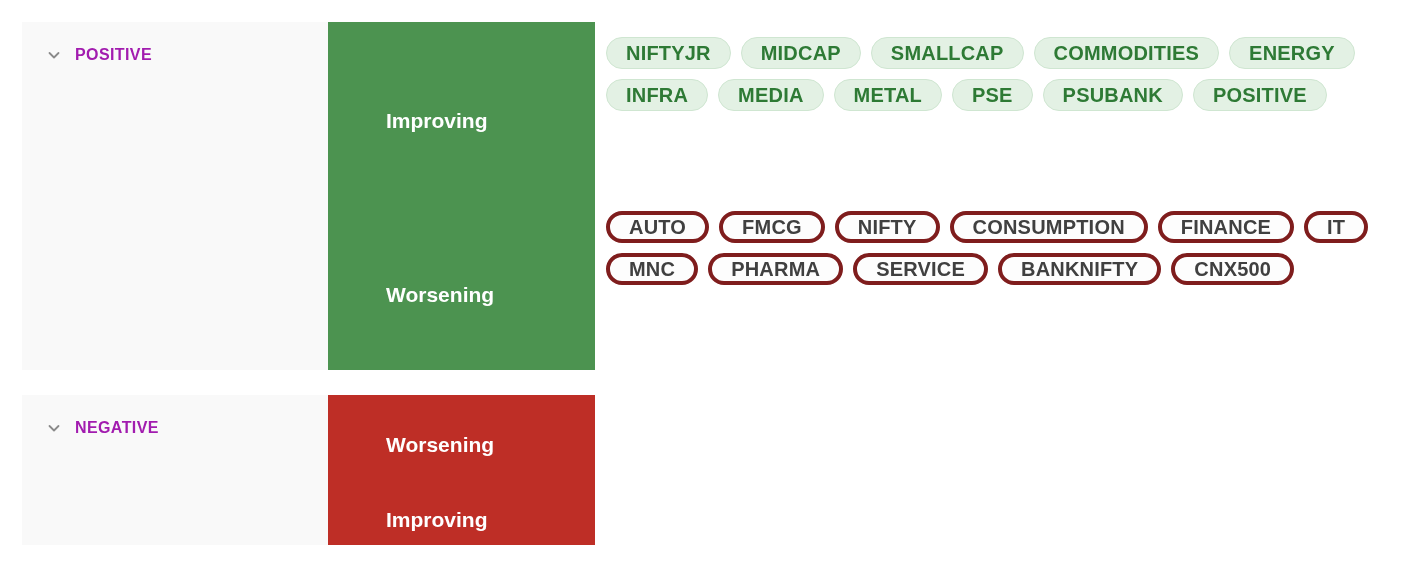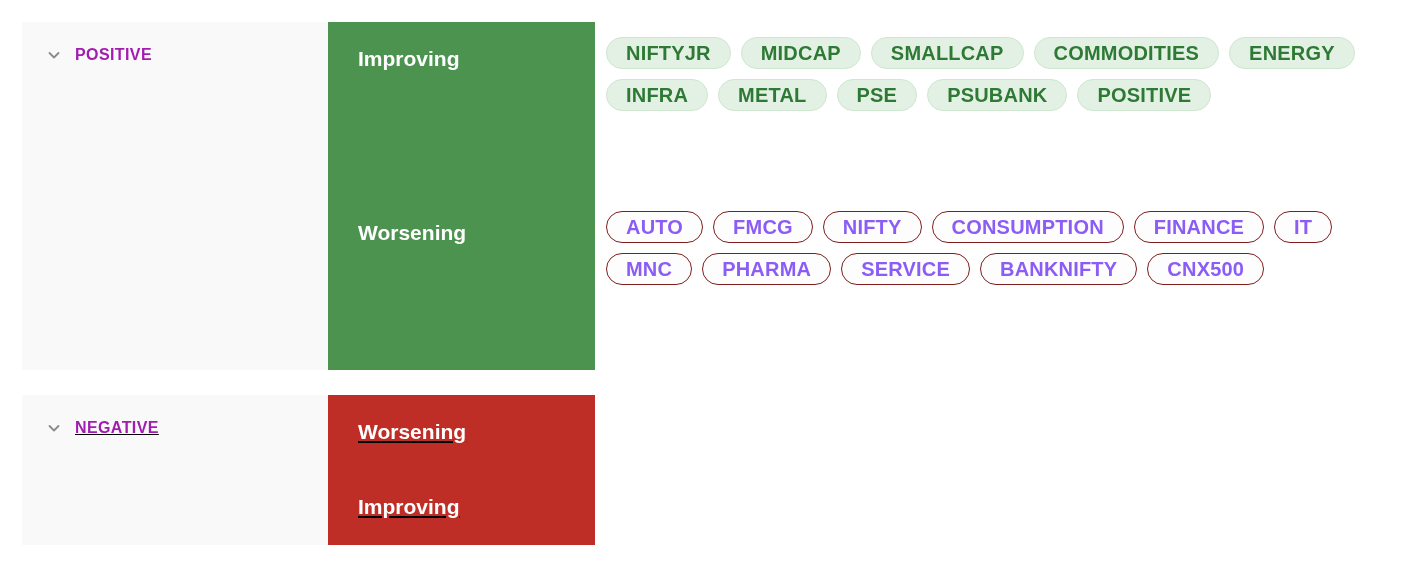--- a/index.html
+++ b/index.html
@@ -20,21 +20,21 @@
   }
 
   
   .group-card {
     display: flex;
     align-items: stretch;
     width: 1378px;
     background: #ffffff;
   }
   .group-card.positive { height: 348px; }
-  .group-card.negative { height: 150px; margin-top: 25px; text-decoration: underline; }
+  .group-card.negative { height: 150px; margin-top: 25px; }
 
   
   .group-label-col {
     flex: 0 0 306px;
     background: #f9f9f9;
     display: flex;
     align-items: flex-start;
     padding: 24px 0 0 24px;
   }
   .group-label {
@@ -62,23 +62,23 @@
   .trend-col {
     flex: 0 0 267px;
     display: flex;
     flex-direction: column;
   }
   .trend-col.green { background: #4c9350; }
   .trend-col.red   { background: #be2e26; }
 
   .trend-cell {
     display: flex;
-    align-items: flex-start;
+    align-items: center;
     padding-top: 24px;
-    padding-left: 30px;
+    padding-left: 58px;
   }
   .trend-col.green .trend-cell.improving  { height: 174px; }
   .trend-col.green .trend-cell.worsening  { height: 174px; }
   .trend-col.red   .trend-cell            { height: 75px; }
 
   .trend-label {
     font-size: 21px;
     font-weight: bold;
     color: #ffffff;
     white-space: nowrap;
@@ -115,22 +115,22 @@
     white-space: nowrap;
     cursor: pointer;
   }
   .chip.fill-green {
     background: #e3f1e4;
     border: 1px solid #cfe6d1;
     color: #2e7a35;
   }
   .chip.fill-white {
     background: #fdfdfd;
-    border: 1px solid #7f1d1d;
-    color: #8b5cf6;
+    border: 4px solid #7f1d1d;
+    color: #404040;
   }
 </style>
 </head>
 <body>
 
 <div class="board">
 
   <div class="group-card positive">
 
     <div class="group-label-col">
@@ -154,20 +154,21 @@
     </div>
 
     <div class="chips-col">
       <div class="chips-row improving">
           <span class="chip fill-green">NIFTYJR</span>
           <span class="chip fill-green">MIDCAP</span>
           <span class="chip fill-green">SMALLCAP</span>
           <span class="chip fill-green">COMMODITIES</span>
           <span class="chip fill-green">ENERGY</span>
           <span class="chip fill-green">INFRA</span>
+          <span class="chip fill-green">MEDIA</span>
           <span class="chip fill-green">METAL</span>
           <span class="chip fill-green">PSE</span>
           <span class="chip fill-green">PSUBANK</span>
           <span class="chip fill-green">POSITIVE</span>
         </div>
       <div class="chips-row worsening">
           <span class="chip fill-white">AUTO</span>
           <span class="chip fill-white">FMCG</span>
           <span class="chip fill-white">NIFTY</span>
           <span class="chip fill-white">CONSUMPTION</span>

